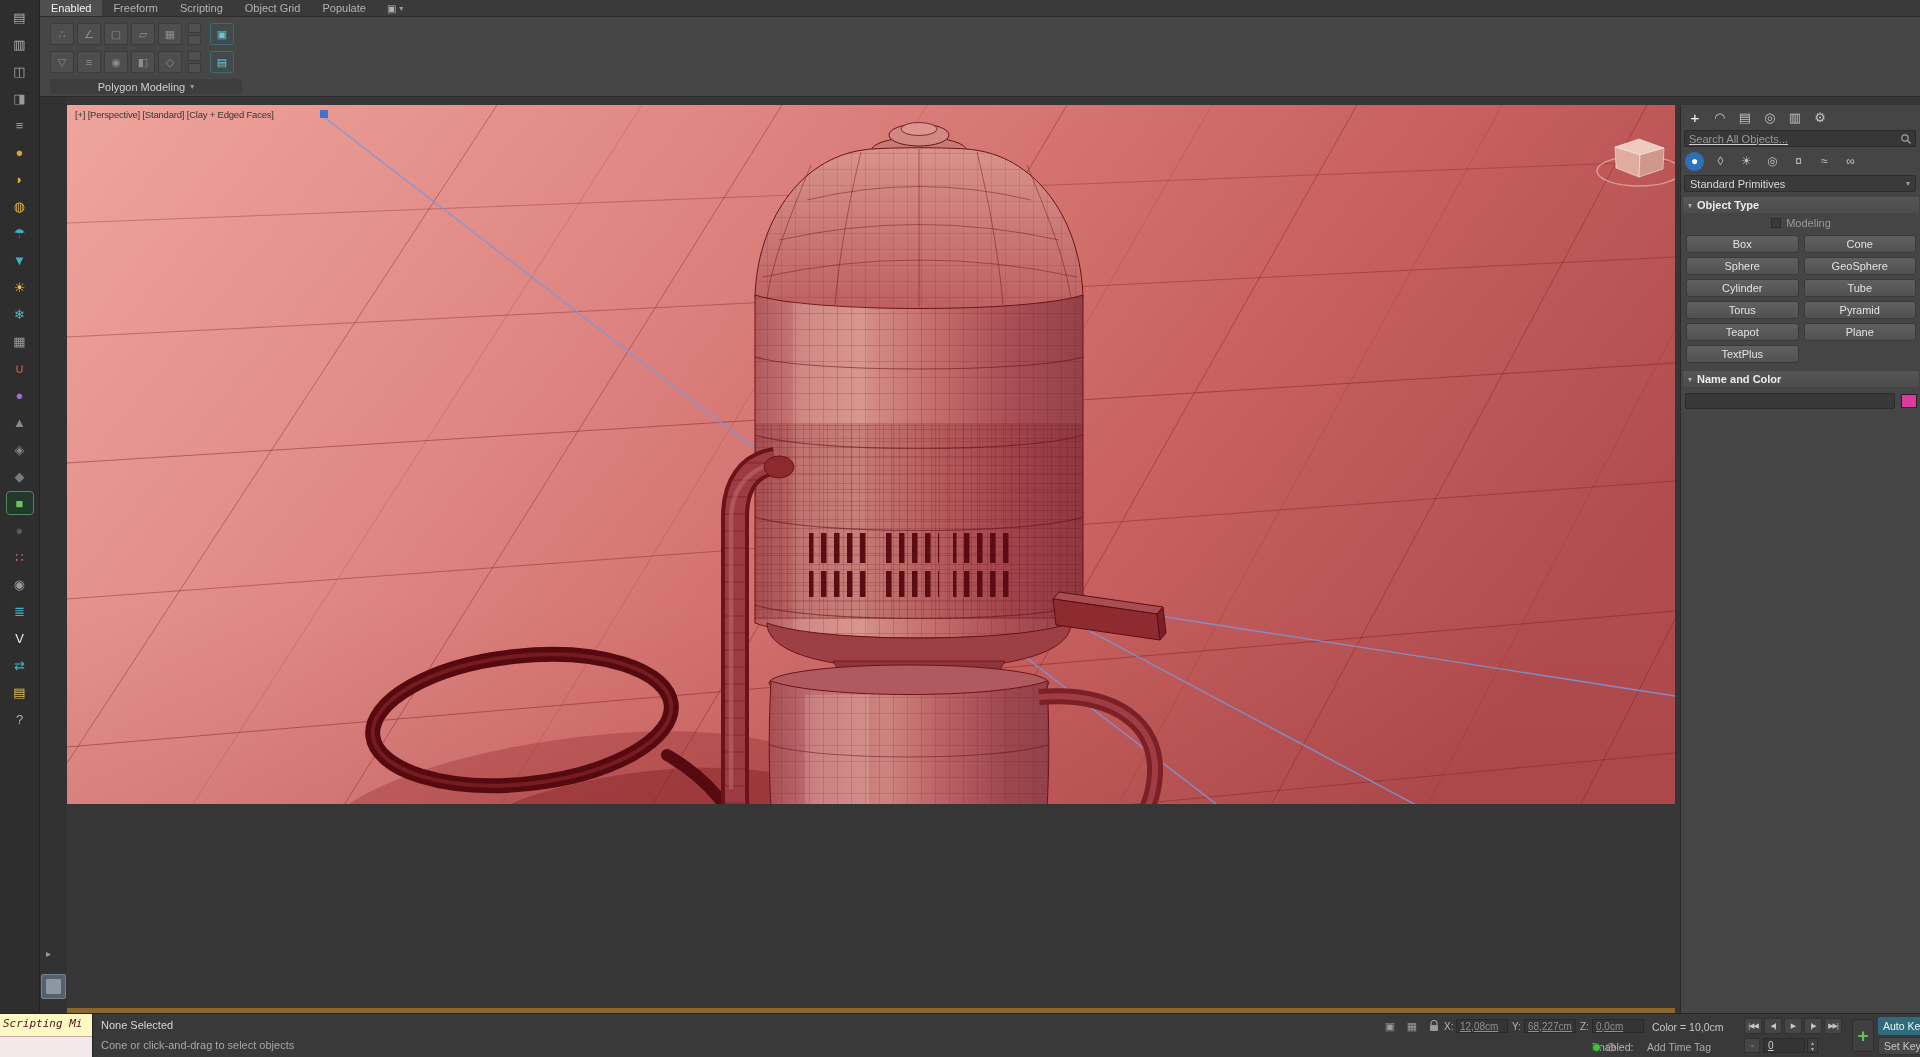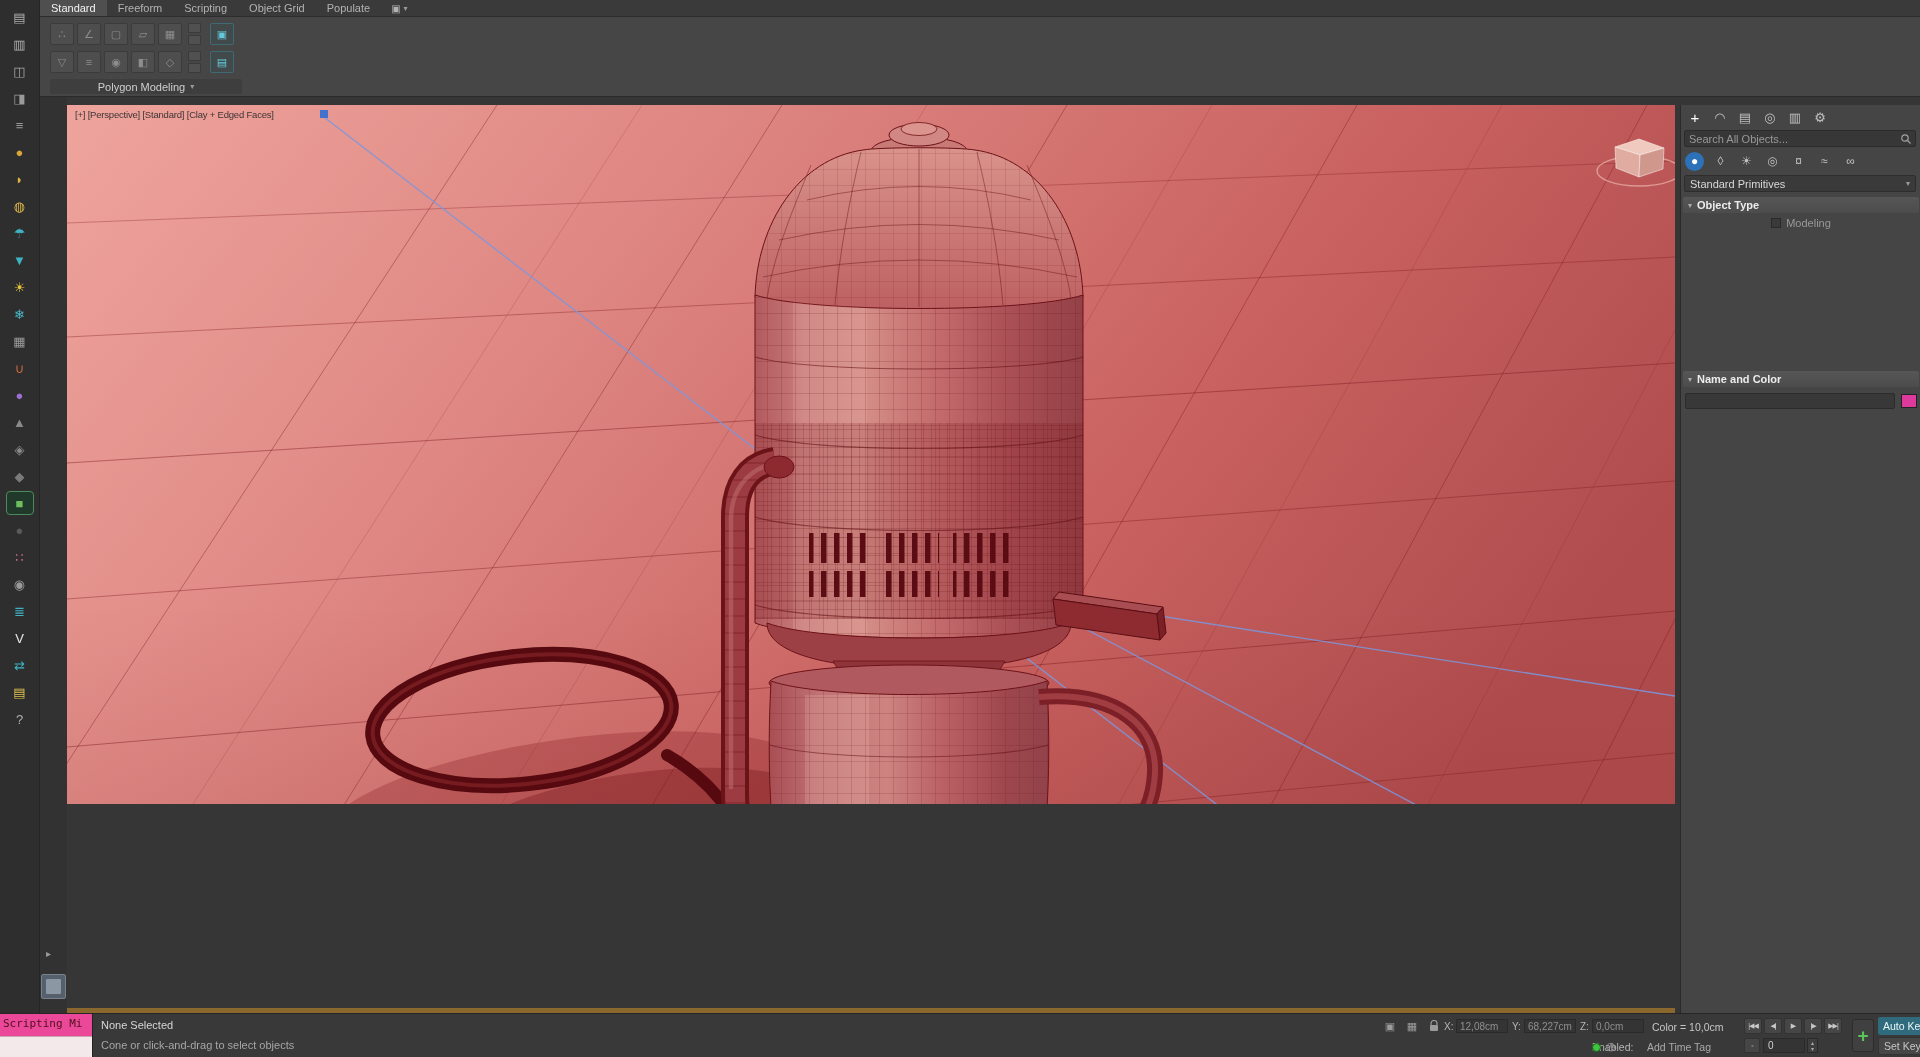--- a/index.html
+++ b/index.html
@@ -1,19 +1,19 @@
 <!DOCTYPE html>
 <html><head>
 <meta charset="utf-8">
 <style>
 *{margin:0;padding:0;box-sizing:border-box;}
 html,body{background:#2b2b2b;}
 #app{position:relative;width:1920px;height:1057px;background:#363636;overflow:hidden;
      font-family:"Liberation Sans",sans-serif;color:#ccc;}
-input{font-family:inherit;}
+input{font-family:inherit;text-decoration:underline;}
 
 
 .left-toolbar{position:absolute;left:0;top:0;width:40px;height:1013px;background:#2e2e2e;
   border-right:1px solid #242424;display:flex;flex-direction:column;align-items:center;
   padding-top:6px;gap:5px;z-index:5;}
 .lt-icon{width:26px;height:22px;display:flex;align-items:center;justify-content:center;
   border-radius:3px;font-size:13px;line-height:1;}
 .lt-icon.active{background:#20392b;outline:1px solid #4f8a5f;}
 
 
@@ -85,22 +85,22 @@
   border-radius:3px;display:flex;align-items:center;justify-content:center;color:#e2e2e2;font-size:11px;}
 .ro-name-color{top:266px;}
 .nc-row{position:absolute;left:4px;top:288px;width:232px;display:flex;align-items:center;gap:6px;}
 .nc-input{flex:1;height:16px;background:#383838;border:1px solid #2b2b2b;border-radius:2px;color:#ddd;}
 .nc-swatch{width:16px;height:14px;border:1px solid #222;display:inline-block;}
 
 
 .status-bar{position:absolute;left:0;top:1013px;width:1920px;height:44px;background:#393939;
   border-top:1px solid #262626;font-size:11px;z-index:7;}
 .listener{position:absolute;left:0;top:0;width:93px;height:44px;border-right:1px solid #232323;}
-.listener-top{height:22px;background:#ec4899;color:#50101e;font-family:"DejaVu Sans Mono",monospace;
-  font-size:11px;padding:3px 3px 0;white-space:nowrap;overflow:hidden;}
+.listener-top{height:22px;background:#fef9c3;color:#50101e;font-family:"DejaVu Sans Mono",monospace;
+  font-size:11px;padding:3px 3px 0;white-space:nowrap;overflow:hidden;font-style:italic;}
 .listener-bottom{height:22px;background:#f3e9ea;border-top:1px solid #caa7ad;}
 .sel-status{position:absolute;left:101px;top:5px;color:#d6d6d6;}
 .prompt{position:absolute;left:101px;top:25px;color:#a6a6a6;}
 .sb-ico{position:absolute;top:5px;width:16px;height:14px;color:#9c9c9c;font-size:11px;
   display:flex;align-items:center;justify-content:center;}
 .coord-label{position:absolute;top:7px;color:#b5b5b5;font-size:10px;}
 .coord-field{position:absolute;top:5px;width:52px;height:14px;background:#343434;
   border:1px solid #2a2a2a;color:#8f8f8f;font-size:10px;padding:0 3px;}
 .grid-text{position:absolute;left:1652px;top:7px;color:#c6c6c6;font-size:10.5px;}
 .add-tag{position:absolute;left:1647px;top:27px;color:#aaa;font-size:10.5px;}
@@ -238,21 +238,21 @@
       </div>
 
       <div class="lt-icon">
         <span style="color: rgb(176, 176, 176);">?</span>
       </div>
     </div>
 
   <div class="ribbon-tabbar">
     <div class="rtabs">
 
-        <div class="rtab active">Standard</div>
+        <div class="rtab active">Enabled</div>
 
         <div class="rtab">Freeform</div>
 
         <div class="rtab">Scripting</div>
 
         <div class="rtab">Object Grid</div>
 
         <div class="rtab">Populate</div>
       </div>
     <div class="rmenu">
@@ -608,20 +608,44 @@
       <span class="caret">▾</span>
     </div>
     <div class="rollout ro-object-type">
       <span class="roll-arrow">▾</span>
       <span class="roll-title">Object Type</span>
     </div>
     <div class="autogrid-row">
       <span class="checkbox"></span>
       <span class="autogrid-label">Modeling</span>
     </div>
+    <div class="ot-grid">
+
+        <div class="ot-btn">Box</div>
+
+        <div class="ot-btn">Cone</div>
+
+        <div class="ot-btn">Sphere</div>
+
+        <div class="ot-btn">GeoSphere</div>
+
+        <div class="ot-btn">Cylinder</div>
+
+        <div class="ot-btn">Tube</div>
+
+        <div class="ot-btn">Torus</div>
+
+        <div class="ot-btn">Pyramid</div>
+
+        <div class="ot-btn">Teapot</div>
+
+        <div class="ot-btn">Plane</div>
+
+        <div class="ot-btn">TextPlus</div>
+      </div>
     <div class="rollout ro-name-color">
       <span class="roll-arrow">▾</span>
       <span class="roll-title">Name and Color</span>
     </div>
     <div class="nc-row">
       <input class="nc-input" style="">
       <span class="nc-swatch" style="background: rgb(222, 58, 158);"></span>
     </div>
   </div>
 

